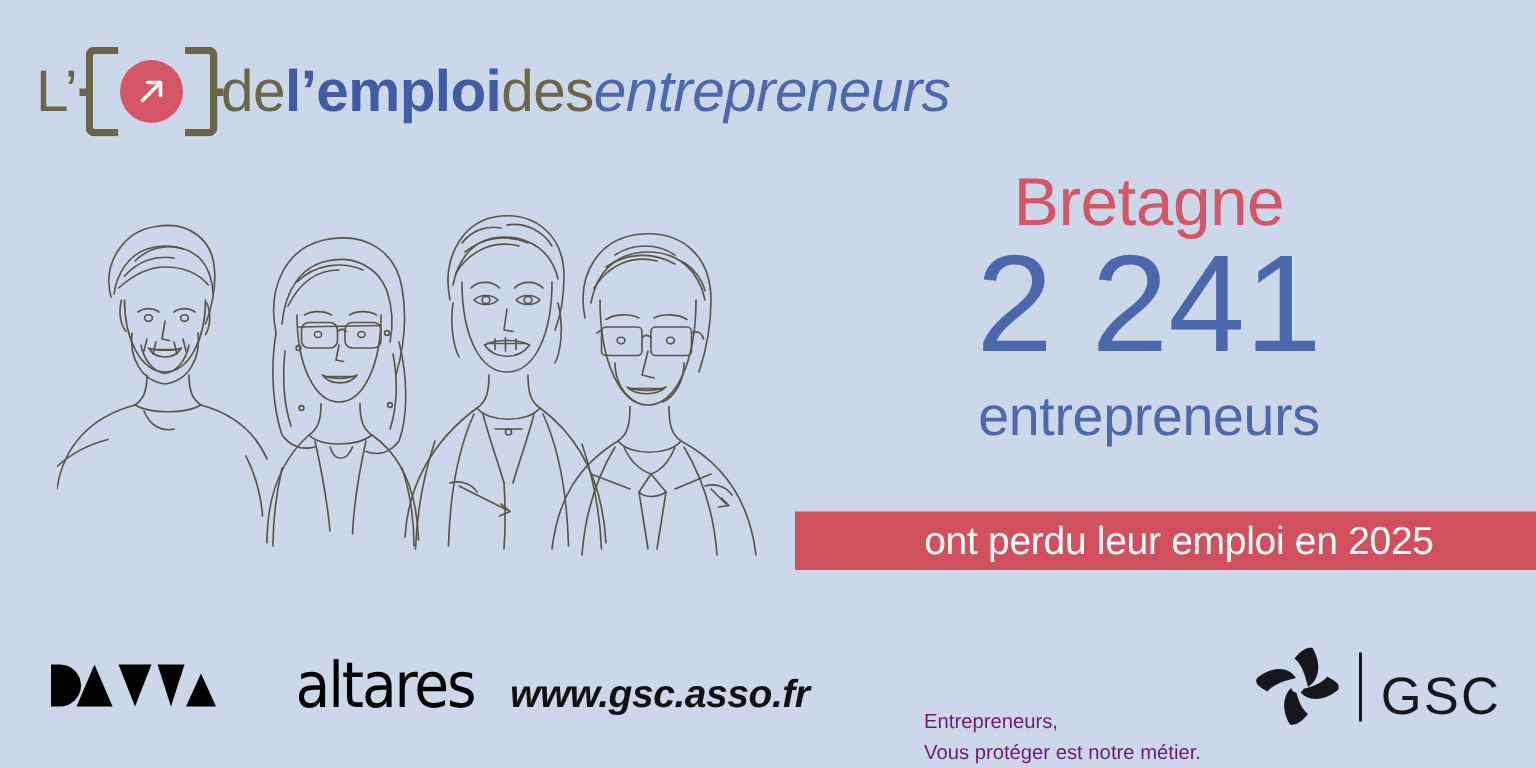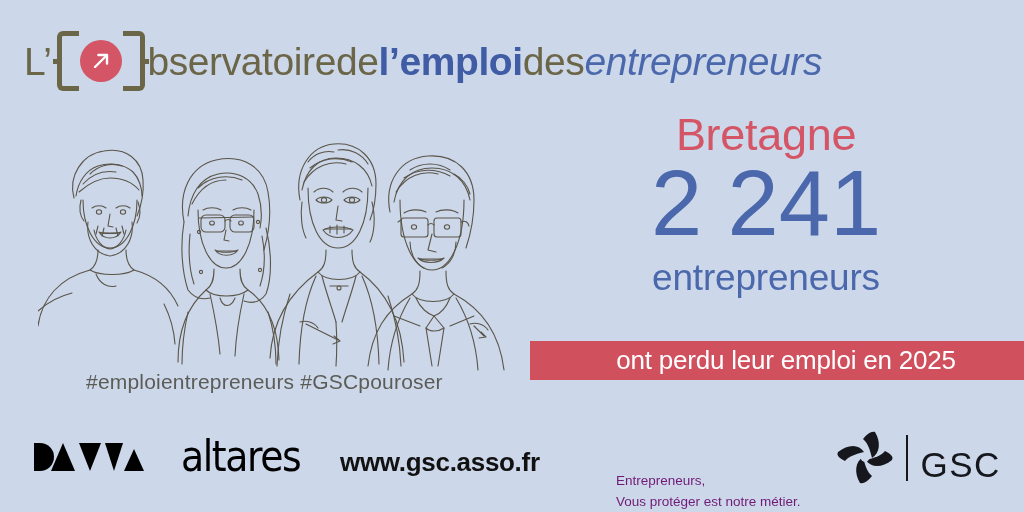--- a/index.html
+++ b/index.html
@@ -148,33 +148,34 @@
     display: flex;
     align-items: center;
     height: 40px;
   }
   .altares svg { display: block; }
   .altares .wordmark {
     font-size: 42px;
     color: #000;
     letter-spacing: -1.4px;
     line-height: 1;
-    margin-left: 1px;
+    margin-left: 17px;
     font-family: "DejaVu Sans", sans-serif;
     font-stretch: condensed;
   }
 
   .url {
     position: absolute;
     left: 340px;
     top: 447px;
     font-size: 26px;
     color: #111;
     font-weight: bold;
     letter-spacing: -0.3px;
+    font-style: italic;
   }
 
   .gsc-tag {
     position: absolute;
     left: 616px;
     top: 471px;
     font-size: 13.5px;
     color: #701a75;
     line-height: 1.55;
   }
@@ -215,21 +216,20 @@
         <svg width="22" height="22" viewBox="0 0 22 22">
           <g stroke="#ffffff" stroke-width="2.4" stroke-linecap="round" stroke-linejoin="round" fill="none">
             <line x1="5" y1="17" x2="16.5" y2="5.5"></line>
             <polyline points="8.4,5 17,5 17,13.6"></polyline>
           </g>
         </svg>
       </span>
       <span class="brk right"></span>
     </span>
 
-    <span class="mast-word mast-olive">bservatoire</span>
     <span class="mast-word mast-olive"> de </span>
     <span class="mast-word mast-blue">l’emploi</span>
     <span class="mast-word mast-olive"> des </span>
     <span class="mast-word mast-blue-i">entrepreneurs</span>
   </div>
 
   <div class="illus">
     <svg viewBox="0 0 480 248" preserveAspectRatio="xMidYMid meet">
       <g fill="none" stroke="#5a5548" stroke-width="1.1" stroke-linecap="round" stroke-linejoin="round">
 
@@ -391,21 +391,20 @@
         <path d="M356 190 L382 200"></path>
         <path d="M436 190 L412 200"></path>
 
         <path d="M432 198 C438 196 446 198 450 204"></path>
         <path d="M436 200 L446 210"></path>
         <path d="M443 206 L448 211 L441 212"></path>
       </g>
     </svg>
   </div>
 
-  <div class="hashtags">#emploientrepreneurs #GSCpouroser</div>
 
   <div class="stats">
     <div class="region">Bretagne</div>
     <div class="bignum">2 241</div>
     <div class="unit">entrepreneurs</div>
   </div>
 
   <div class="badge">
     <span>ont perdu leur emploi en 2025</span>
   </div>

